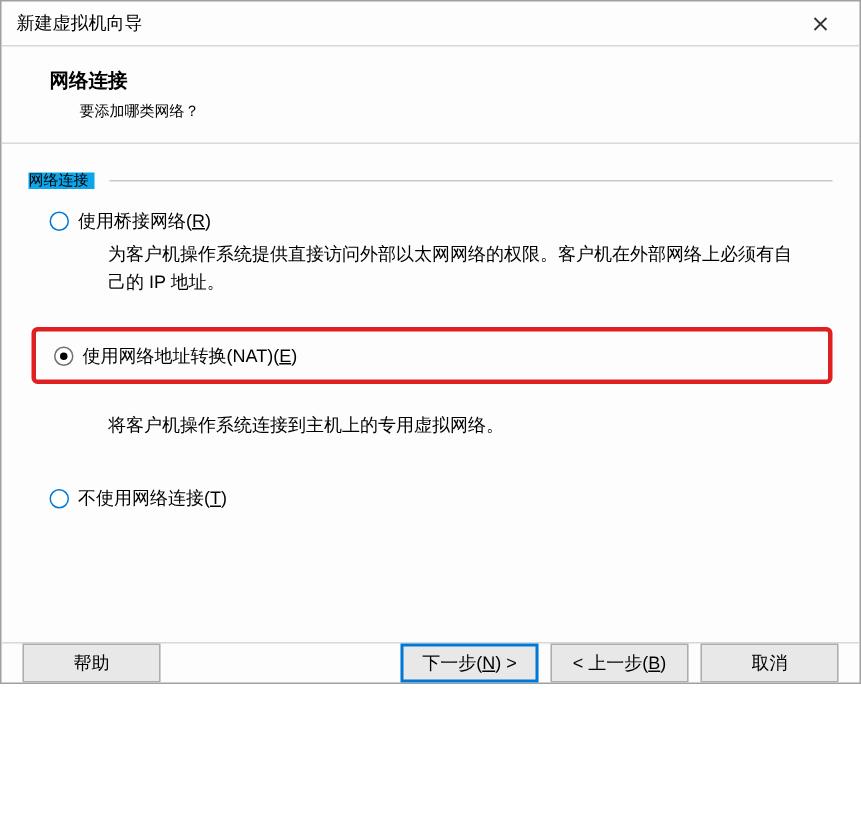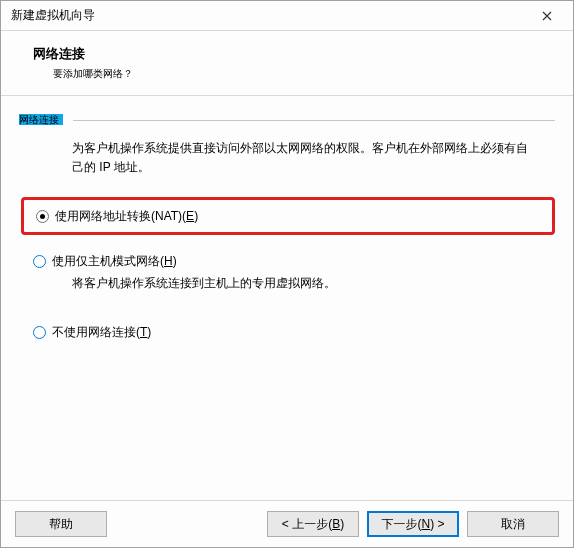--- a/index.html
+++ b/index.html
@@ -5,21 +5,21 @@
   * { box-sizing: border-box; }
   body {
     margin: 0;
     font-family: "Microsoft YaHei", "Segoe UI", Tahoma, sans-serif;
     font-size: 12px;
     background: #fff;
     color: #000;
   }
   .window {
     width: 574px;
-    height: 548px;
+    height: 456px;
     border: 1px solid #a0a0a0;
     background: #fdfdfd;
     display: flex;
     flex-direction: column;
   }
   .titlebar {
     height: 30px;
     display: flex;
     align-items: center;
     padding: 0 6px 0 10px;
@@ -90,21 +90,21 @@
     line-height: 1.6;
   }
   .highlight {
     border: 3px solid #e02020;
     border-radius: 4px;
     padding: 8px 6px 7px 6px;
     margin: -2px 0 18px 2px;
   }
   .footer {
     border-top: 1px solid #d8d8d8;
-    padding: 10px 14px;
+    padding: 0 14px;
     display: flex;
     align-items: center;
     gap: 8px;
   }
   .footer .spacer { flex: 1; }
   .btn {
     min-width: 92px;
     height: 26px;
     border: 1px solid #adadad;
     background: #e8e8e8;
@@ -139,60 +139,60 @@
     <div class="page-title">网络连接</div>
     <div class="page-sub">要添加哪类网络？</div>
   </div>
 
   <div class="body">
 
     <span class="group-label">网络连接</span>
     <div class="group-line"></div>
 
     <div class="option">
+      <div class="row">
+        <span class="radio blue"></span>
+        <span class="opt-label"><span>使用桥接网络(</span><span class="u">R</span><span>)</span></span>
+      </div>
       <div class="opt-desc">为客户机操作系统提供直接访问外部以太网网络的权限。客户机在外部网络上必须有自己的 IP 地址。</div>
     </div>
 
     <div class="highlight">
       <div class="option" style="margin:0 0 0 0;">
         <div class="row">
           <span class="radio">
               <span class="dot"></span>
             </span>
           <span class="opt-label"><span>使用网络地址转换(NAT)(</span><span class="u">E</span><span>)</span></span>
         </div>
       </div>
     </div>
 
     <div class="option">
-      <div class="row">
-        <span class="radio blue"></span>
-        <span class="opt-label"><span>使用仅主机模式网络(</span><span class="u">H</span><span>)</span></span>
-      </div>
       <div class="opt-desc">将客户机操作系统连接到主机上的专用虚拟网络。</div>
     </div>
 
     <div class="option" style="margin-top:30px;text-align:right;">
       <div class="row">
         <span class="radio blue"></span>
         <span class="opt-label"><span>不使用网络连接(</span><span class="u">T</span><span>)</span></span>
       </div>
     </div>
 
   </div>
 
   <div class="footer">
     <span class="btn">帮助</span>
     <span class="spacer"></span>
+    <span class="btn primary">
+        <span>下一步(</span>
+        <span class="u">N</span>
+        <span>) &gt;</span>
+      </span>
     <span class="btn">
         <span>&lt; 上一步(</span>
         <span class="u">B</span>
         <span>)</span>
-      </span>
-    <span class="btn primary">
-        <span>下一步(</span>
-        <span class="u">N</span>
-        <span>) &gt;</span>
       </span>
     <span class="btn">取消</span>
   </div>
 
 </div>
 
 </body></html>

